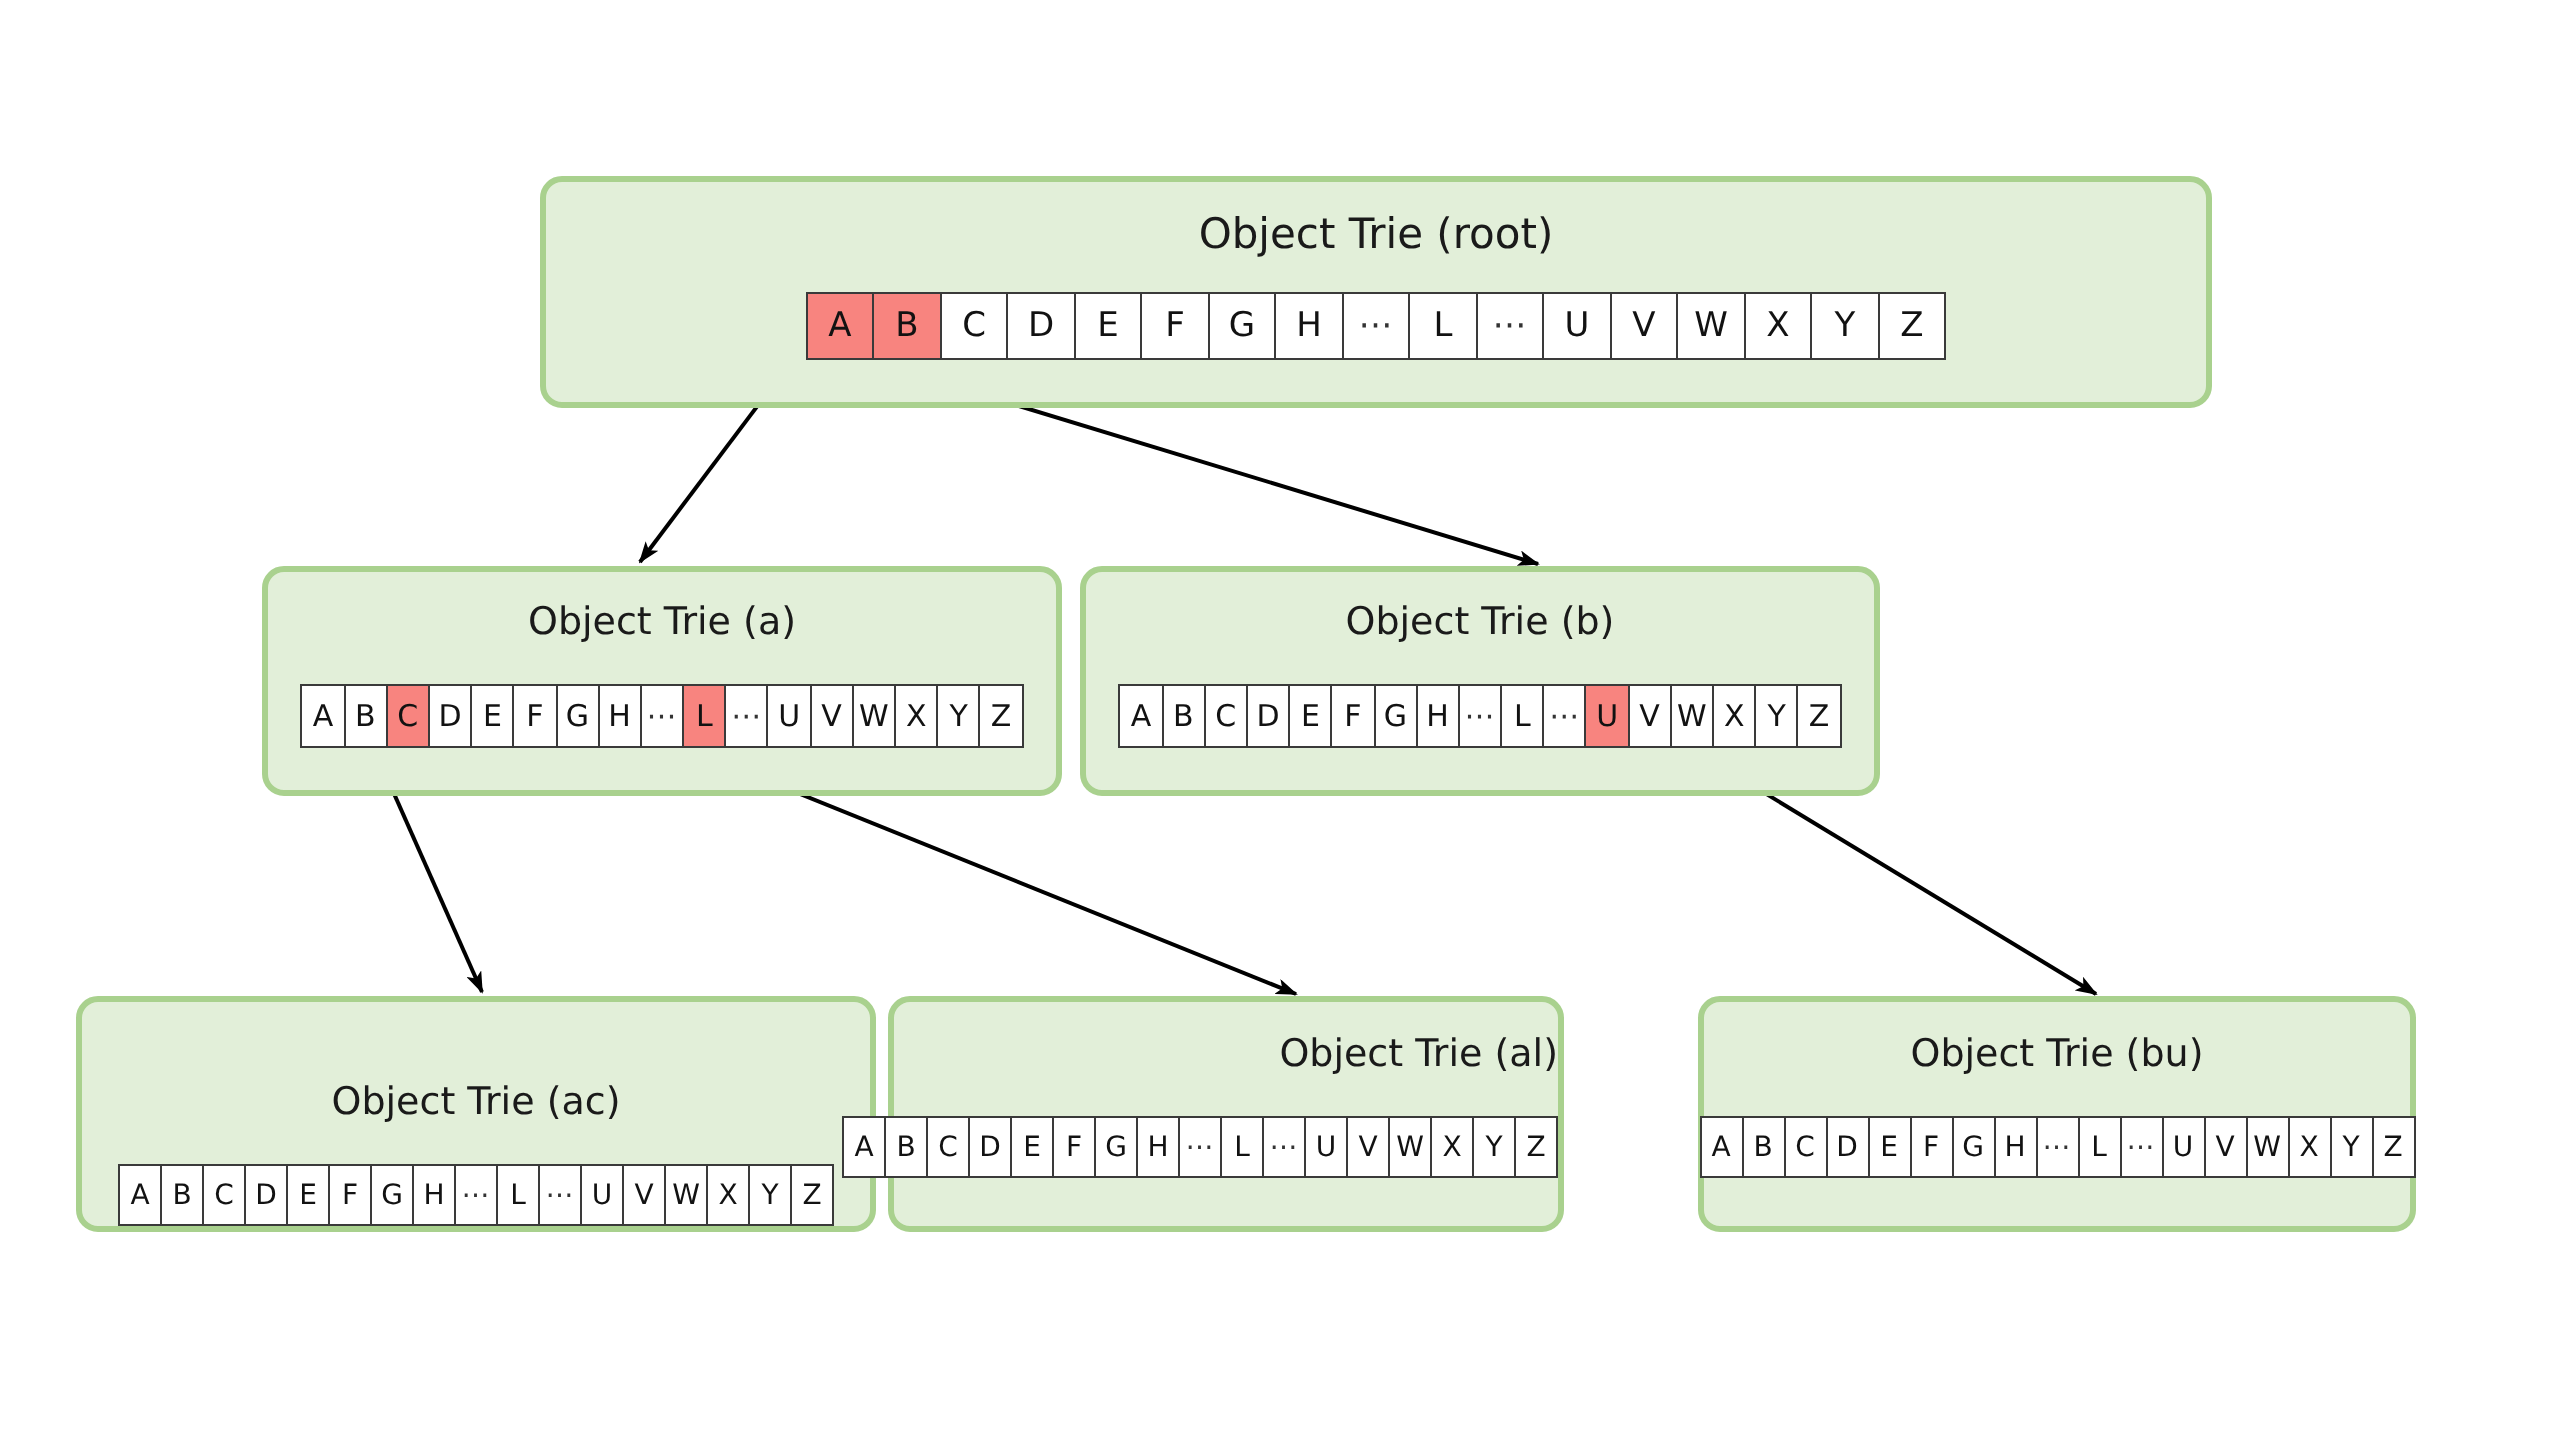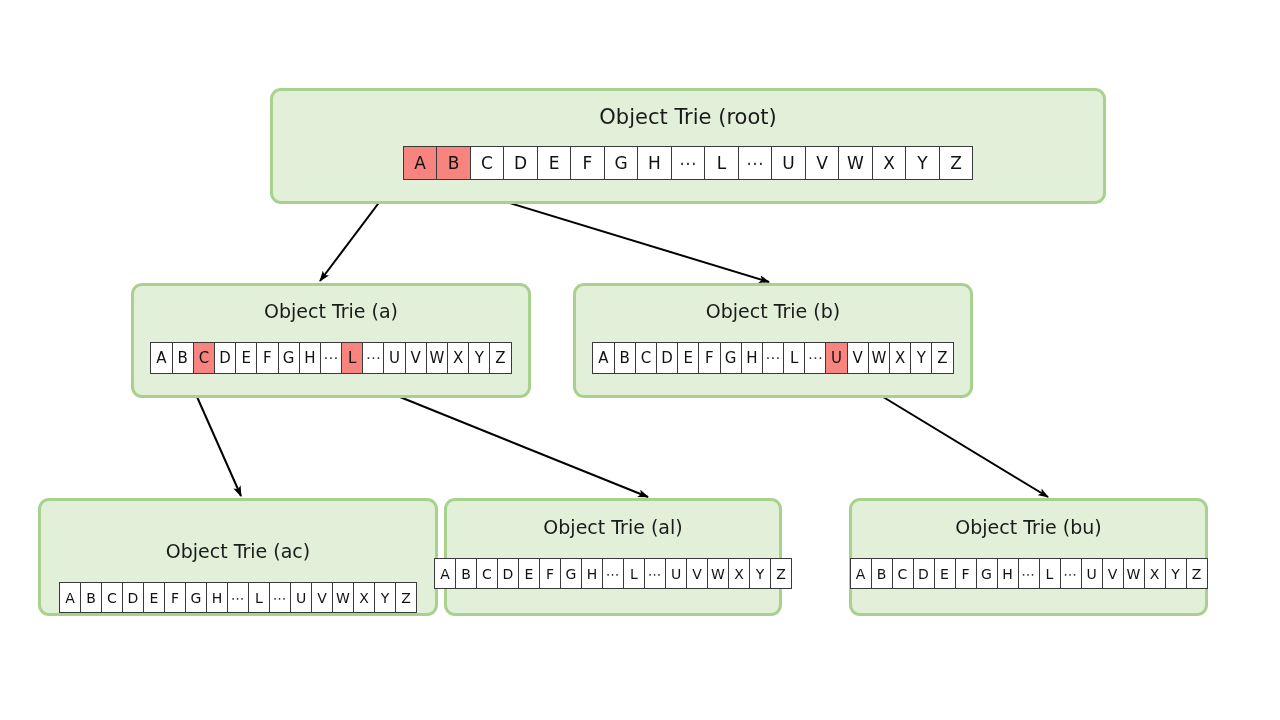--- a/index.html
+++ b/index.html
@@ -90,41 +90,41 @@
     font-size: 17px;
   }
 
   
   .node-mid {
     top: 283px;
     width: 400px;
     height: 115px;
   }
   #node-a { left: 119px; margin-left: 12px; }
-  #node-b { left: 573px; }
+  #node-b { left: 540px; }
   .node-mid .node-title {
     font-size: 19px;
     margin-top: 16px;
   }
   .node-mid .cell-row {
     margin-top: 21px;
   }
   .node-mid .cell {
     width: 22.2px;
     height: 32px;
     font-size: 15px;
   }
 
   
   .node-leaf {
     top: 498px;
     height: 118px;
   }
   #node-ac { left: 38px;  width: 400px; justify-content: flex-end; }
-  #node-al { left: 444px; width: 338px; }
+  #node-al { left: 444px; width: 338px; align-items: flex-end; }
   #node-bu { left: 849px; width: 359px; }
   .node-leaf .node-title {
     font-size: 19px;
     margin-top: 17px;
   }
   .node-leaf .cell-row {
     margin-top: 21px;
   }
   .node-leaf .cell {
     width: 22px;

